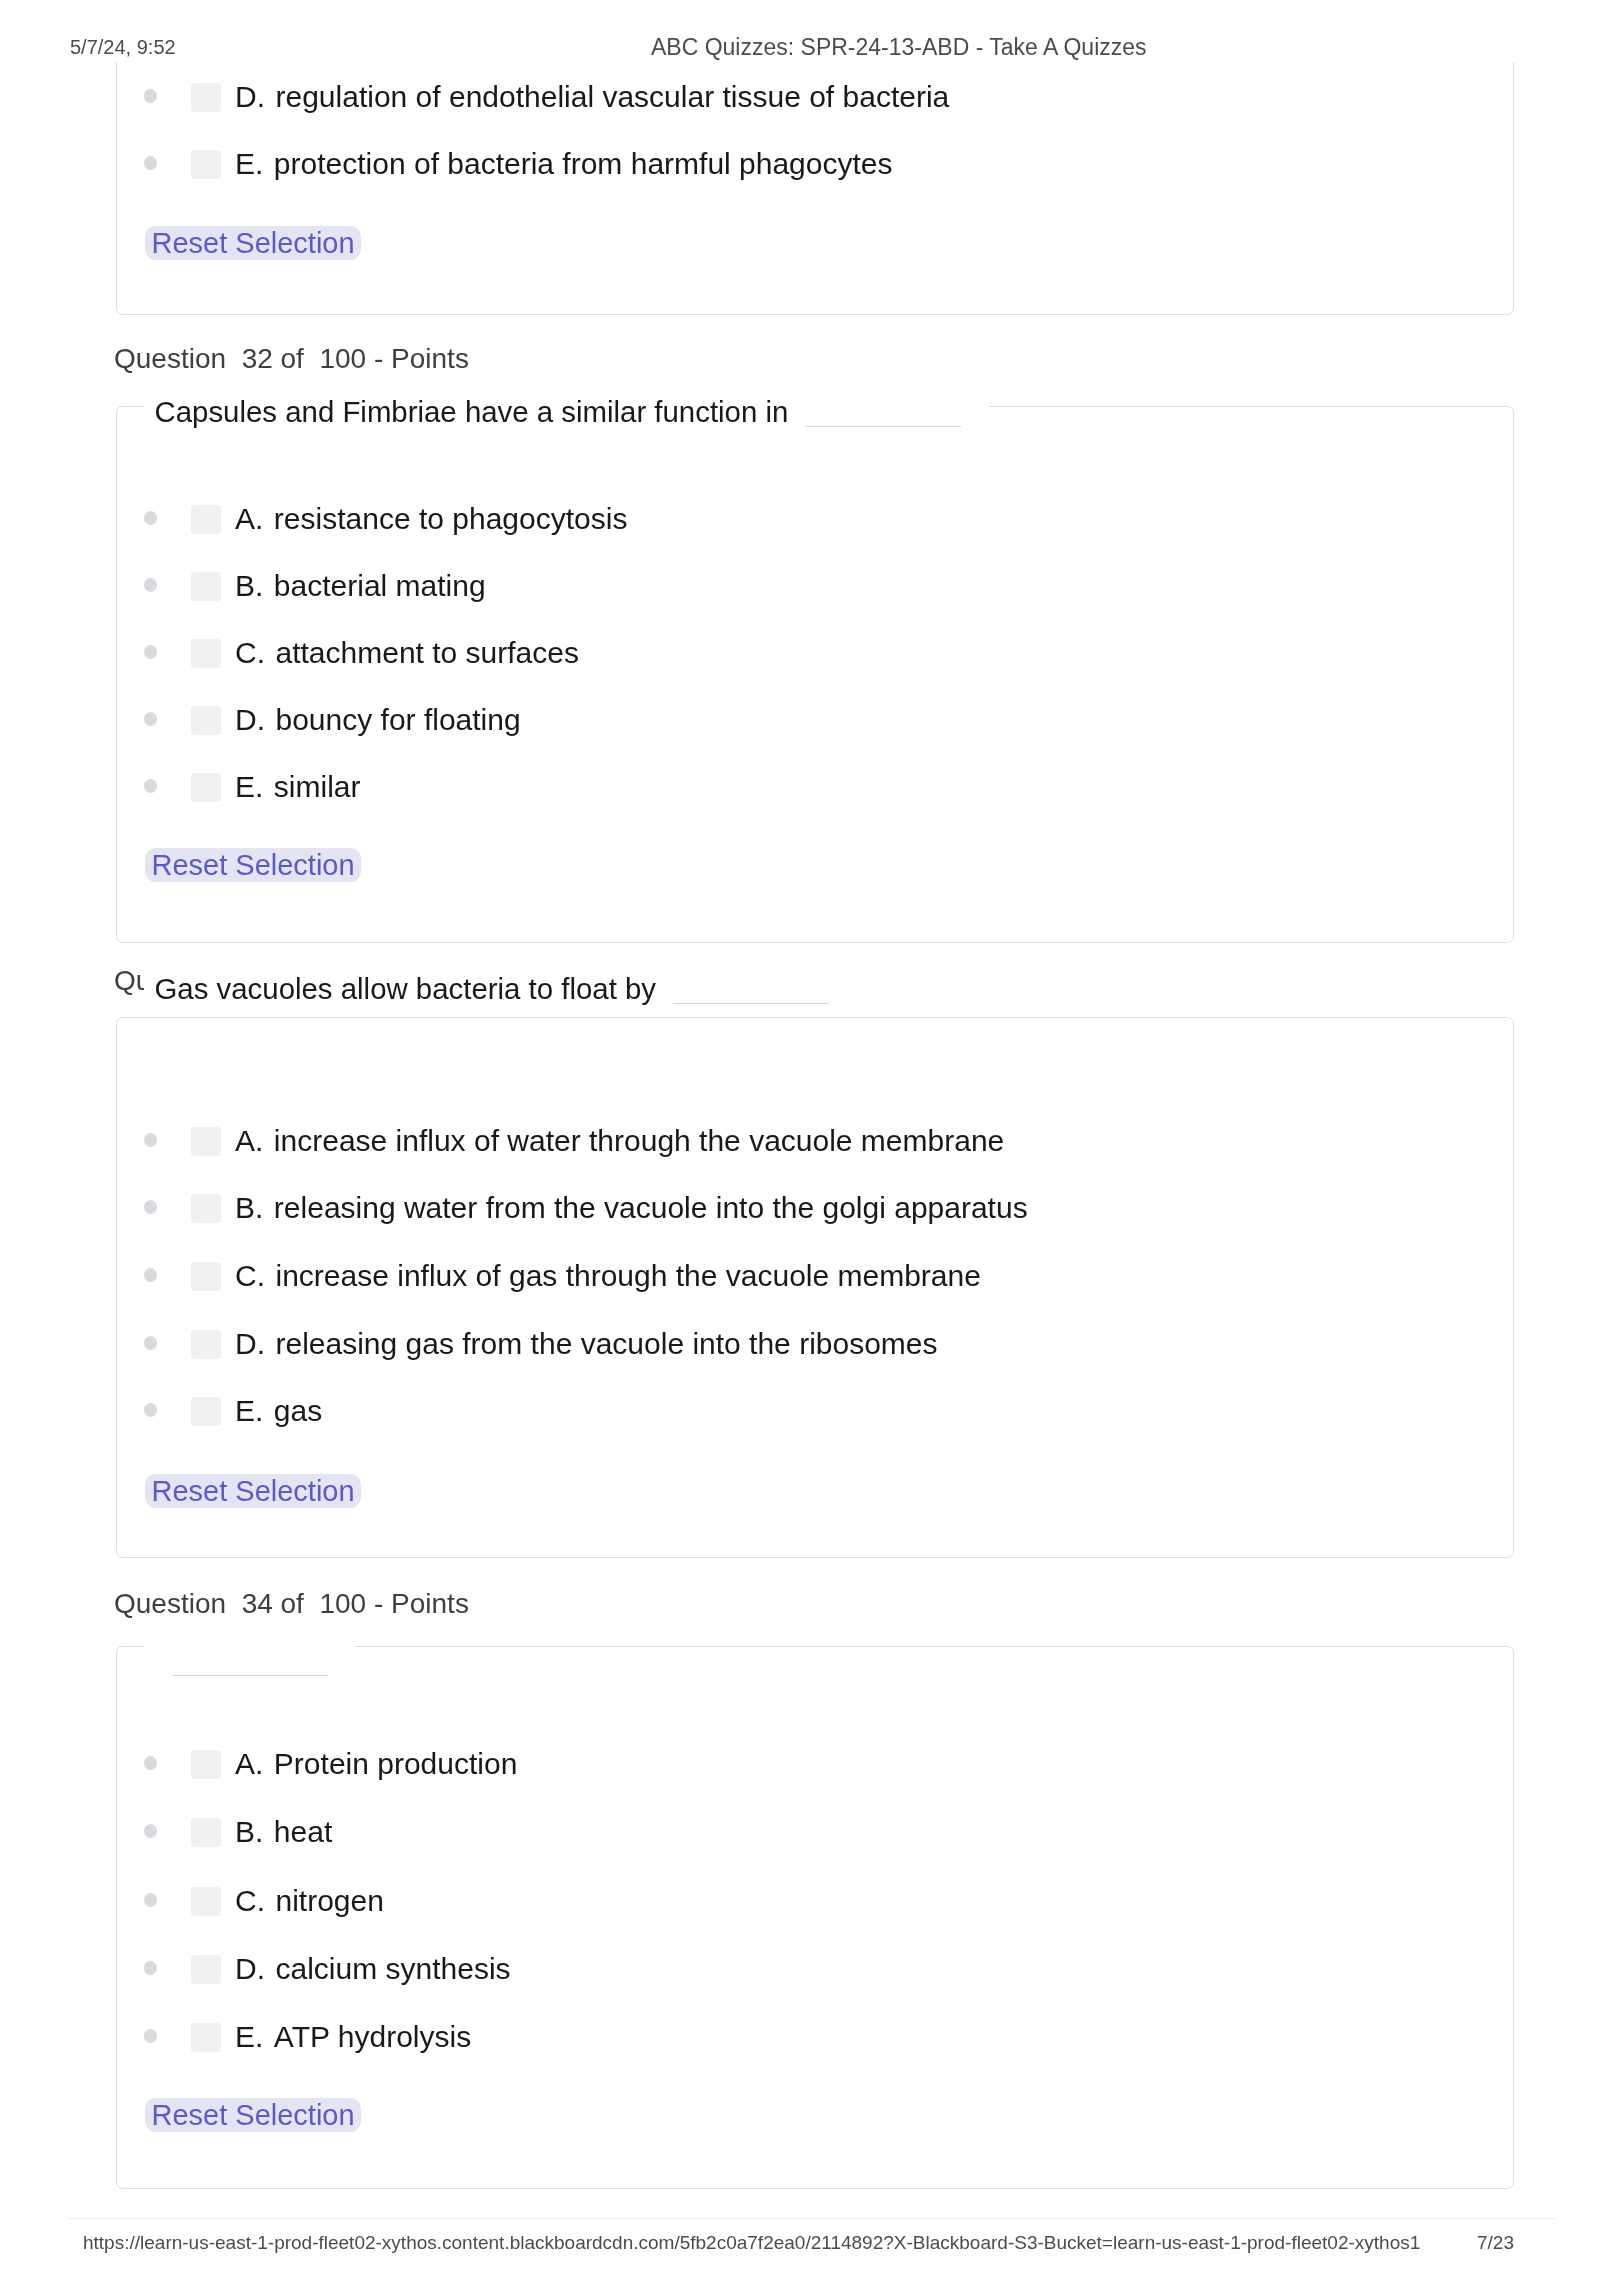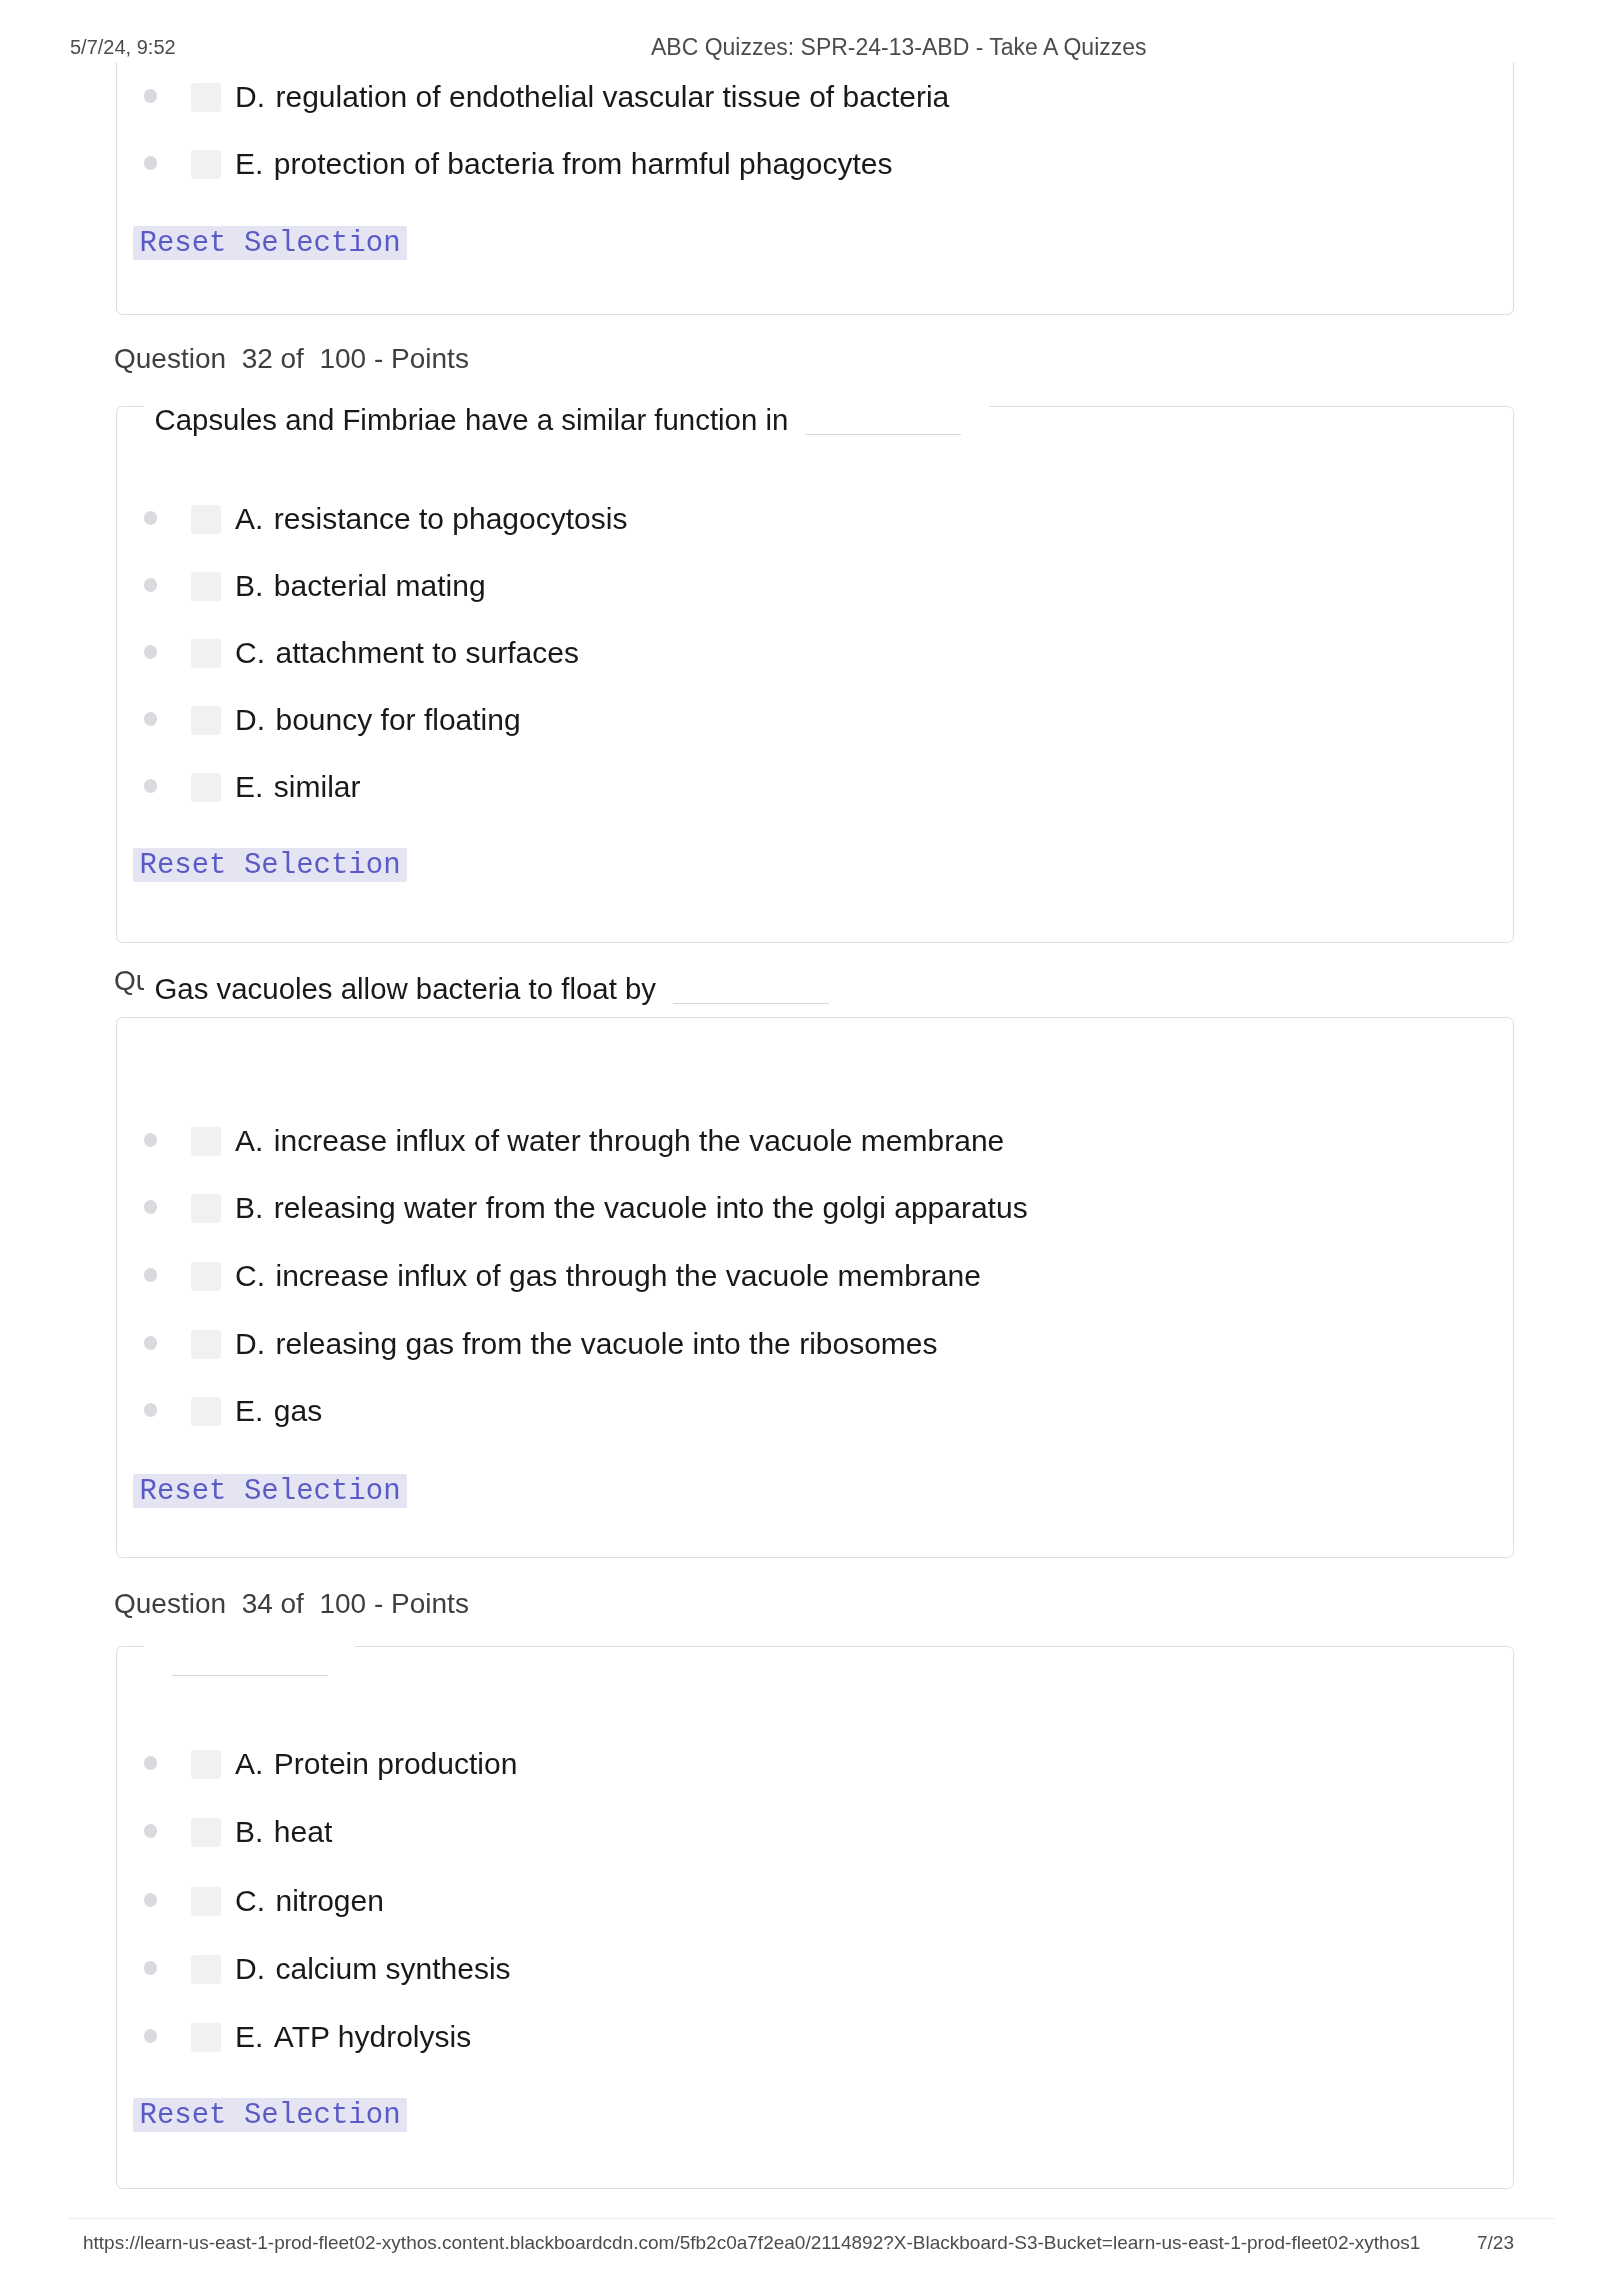--- a/index.html
+++ b/index.html
@@ -37,22 +37,22 @@
 
   .opt{position:absolute;left:145px;height:34px;z-index:20;}
   .opt .dot{position:absolute;left:-1.3px;top:9.2px;width:13.7px;height:13.7px;border-radius:50%;
             background:var(--bullet,#d9d9de);}
   .opt .cbx{position:absolute;left:46px;top:2.6px;width:30px;height:29px;border-radius:3.3px;
             background:var(--cbx,#f1f1f4);}
   .opt .lbl{position:absolute;left:90px;top:0;font-size:30px;color:var(--ink,#191919);
             white-space:nowrap;line-height:34px;}
   .opt .lbl .ltr{margin-right:10.5px;}
 
-  .reset{position:absolute;left:133px;font-size:29px;color:var(--link,#5b5bc8);background:var(--link-bg,#e4e4f2);
-         border-radius:2px;padding:0.7px 6.5px;line-height:33px;white-space:nowrap;z-index:20;font-family:Liberation Mono, monospace;}
+  .reset{position:absolute;left:145px;font-size:29px;color:var(--link,#5b5bc8);background:var(--link-bg,#e4e4f2);
+         border-radius:11px;padding:0.7px 6.5px;line-height:33px;white-space:nowrap;z-index:20;}
 </style>
 </head>
 <body>
 
 <div class="page">
 
   <div id="boxes-host">
       <div class="qbox" style="top: 62px; height: 253px; border-top: none; border-top-left-radius: 0px; border-top-right-radius: 0px;"></div>
       <div class="qbox" style="top: 406px; height: 537px;"></div>
       <div class="qbox" style="top: 1017px; height: 541px;"></div>
@@ -65,21 +65,21 @@
       <span class="cbx"></span>
       <span class="lbl"><span class="ltr">D.</span><span>regulation of endothelial vascular tissue of bacteria</span></span>
     </div>
       <div class="opt" style="top: 147px;">
       <span class="dot"></span>
       <span class="cbx"></span>
       <span class="lbl"><span class="ltr">E.</span><span>protection of bacteria from harmful phagocytes</span></span>
     </div>
       <div class="reset" style="top: 226px;">Reset Selection</div>
       <div class="qhdr" style="top: 342px;">Question&nbsp; 32 of&nbsp; 100&nbsp;- Points</div>
-      <div class="qtext" style="top: 393px; margin-top: 8px;"><span>Capsules and Fimbriae have a similar function in</span><span class="qblank"></span></div>
+      <div class="qtext" style="top: 393px;"><span>Capsules and Fimbriae have a similar function in</span><span class="qblank"></span></div>
       <div class="opt" style="top: 502px;">
       <span class="dot"></span>
       <span class="cbx"></span>
       <span class="lbl"><span class="ltr">A.</span><span>resistance to phagocytosis</span></span>
     </div>
       <div class="opt" style="top: 569px;">
       <span class="dot"></span>
       <span class="cbx"></span>
       <span class="lbl"><span class="ltr">B.</span><span>bacterial mating</span></span>
     </div>

